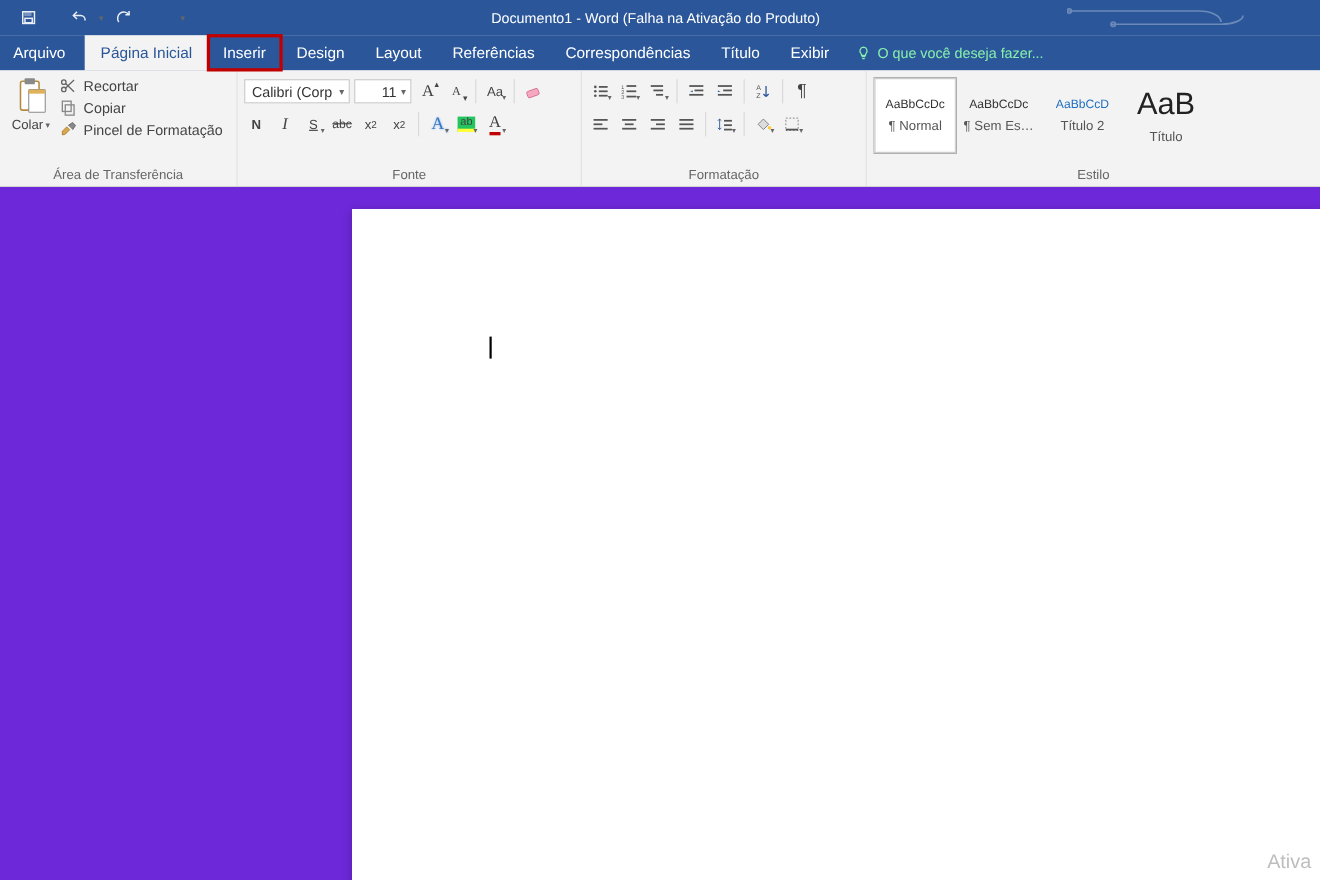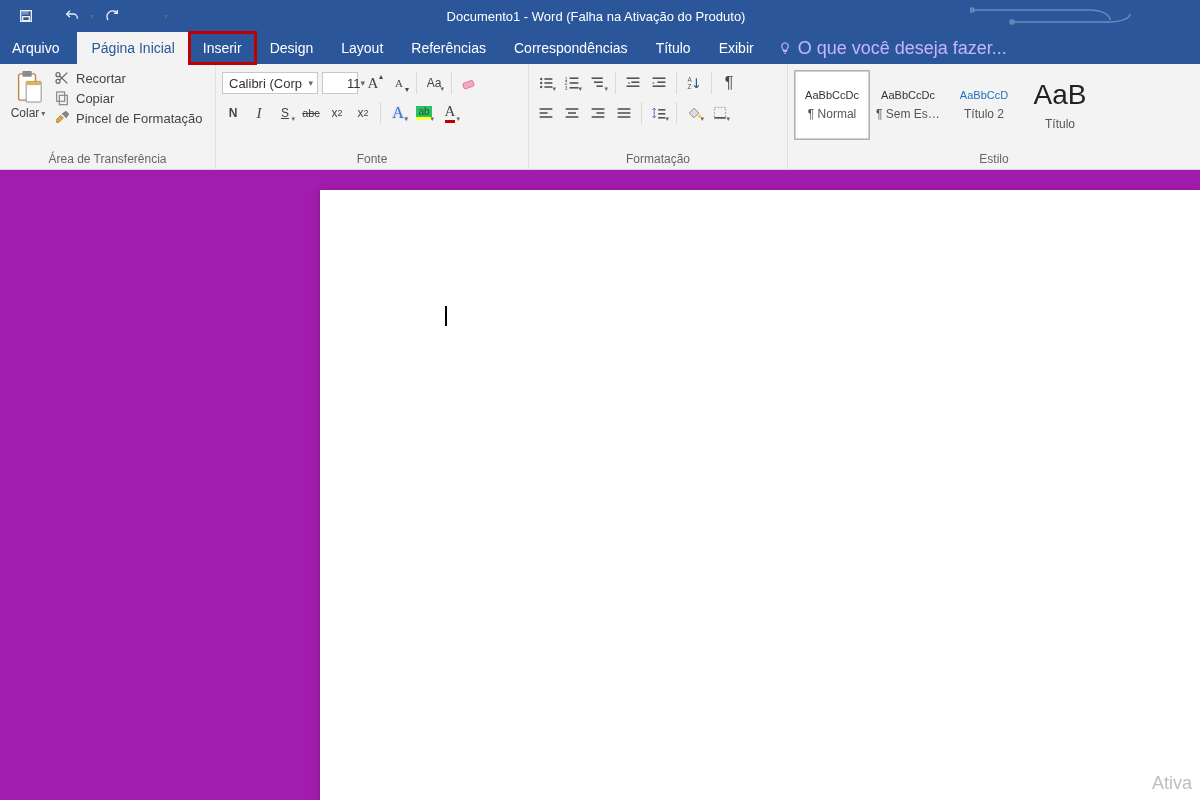--- a/index.html
+++ b/index.html
@@ -9,60 +9,60 @@
   .qat-btn { width: 28px; height: 28px; display: flex; align-items: center; justify-content: center; color: #fff; opacity: .9; cursor: pointer; }
   .qat-btn svg { width: 16px; height: 16px; }
   .qat-sep { width: 10px; }
   .title-text { position: absolute; left: 0; right: 8px; text-align: center; font-size: 13px; pointer-events: none; }
   .deco-lines { position:absolute; right:30px; top:4px; opacity:.3; }
   .menubar { background: #2b579a; height: 32px; display: flex; align-items: stretch; color: #fff; font-size: 14px; }
   .menu-tab { padding: 0 14px; display: flex; align-items: center; cursor: pointer; position: relative; }
   .menu-tab.file { padding: 0 18px 0 12px; }
   .menu-tab.active { background: #f3f3f3; color: #2b579a; }
   .menu-tab.boxed { outline: 3px solid #c00000; outline-offset: -2px; }
-  .tell-me { display: flex; align-items: center; gap: 6px; color: #c4b5fd; font-size: 18px; padding-left: 10px; }
+  .tell-me { display: flex; align-items: center; gap: 6px; color: #86efac; font-size: 13px; padding-left: 10px; }
   .tell-me svg { width: 14px; height: 14px; }
   .ribbon { background: #f3f3f3; height: 106px; border-bottom: 1px solid #d4d4d4; display: flex; align-items: stretch; font-size: 12px; color: #444; }
   .group { border-right: 1px solid #e1e1e1; display: flex; flex-direction: column; justify-content: space-between; padding: 4px 6px 2px 6px; }
   .group-body { flex: 1; display: flex; align-items: flex-start; }
   .group-label { text-align: center; font-size: 12px; color: #666; padding: 2px 0 1px 0; position: relative; }
   
   .clip-big { display:flex; flex-direction:column; align-items:center; justify-content:flex-start; width:44px; padding-top:2px; cursor:pointer; }
   .clip-big svg { width:30px; height:34px; }
   .clip-big .lbl { font-size:12px; color:#444; margin-top:2px; display:flex; align-items:center; gap:2px;}
   .clip-right { display:flex; flex-direction:column; gap:4px; padding-left:4px; padding-top:2px; }
   .clip-item { display:flex; align-items:center; gap:6px; cursor:pointer; color:#444; font-size:13px; }
   .clip-item svg { width:16px; height:16px; }
   
   .font-rows { display:flex; flex-direction:column; gap:8px; width:300px; padding-top:4px;}
   .row { display:flex; align-items:center; gap:4px; }
   .combo { background:#fff; border:1px solid #c8c8c8; height:22px; display:flex; align-items:center; padding:0 4px 0 6px; font-size:13px; color:#333; cursor:pointer; }
   .combo .arrow { margin-left:auto; font-size:9px; color:#666; }
   .font-name { width:96px; }
-  .font-size { width:36px;padding-left:24px; }
+  .font-size { width:52px;padding-left:24px; }
   .rb { width:22px; height:22px; display:flex; align-items:center; justify-content:center; cursor:pointer; color:#444; position:relative; }
   .rb svg { width:16px; height:16px; }
   .rb .dd { position:absolute; right:1px; bottom:1px; font-size:7px; color:#666; }
   .sep-v { width:1px; height:22px; background:#d8d8d8; margin:0 2px; }
   .bold { font-weight:700; }
   .italic { font-style:italic; font-family: "Times New Roman", serif; font-size:15px;}
   .under { text-decoration: underline; }
   .strike { text-decoration: line-through; font-size:11px;}
   
   .para-rows { display:flex; flex-direction:column; gap:8px; width:246px; padding-top:4px;}
   
   .styles-body { display:flex; gap:0; padding-top:2px;}
   .style-tile { width:76px; height:70px; border:1px solid transparent; display:flex; flex-direction:column; align-items:center; justify-content:center; cursor:pointer; background:#fff0; }
   .style-tile.selected { border:1px solid #b0b0b0; background:#fff; box-shadow: inset 0 0 0 1px #d0d0d0; }
   .style-sample { font-size:11px; color:#333; }
   .style-sample.blue { color:#1f6fc0; }
   .style-sample.big { font-size:28px; color:#222; }
   .style-name { font-size:12px; color:#555; margin-top:6px; padding: 0 4px; white-space:nowrap; overflow:hidden; text-overflow:ellipsis; max-width:72px;}
   
-  .workspace { position:absolute; top:170px; left:0; right:0; bottom:0; background:#a21caf; overflow:hidden; }
+  .workspace { position:absolute; top:170px; left:0; right:0; bottom:0; background:#6d28d9; overflow:hidden; }
   .page { position:absolute; left:320px; top:20px; width:880px; height:1100px; background:#fff; box-shadow: 0 2px 8px rgba(0,0,0,.25); }
   .cursor { position:absolute; left:125px; top:116px; width:1.5px; height:20px; background:#000; }
   .watermark { position:absolute; right:8px; bottom:6px; color:#bdbdbd; font-size:18px;}
   .tri { font-size:8px; color:#666; }
 </style>
 </head>
 <body>
 
 <div class="titlebar">
   <div class="qat">

